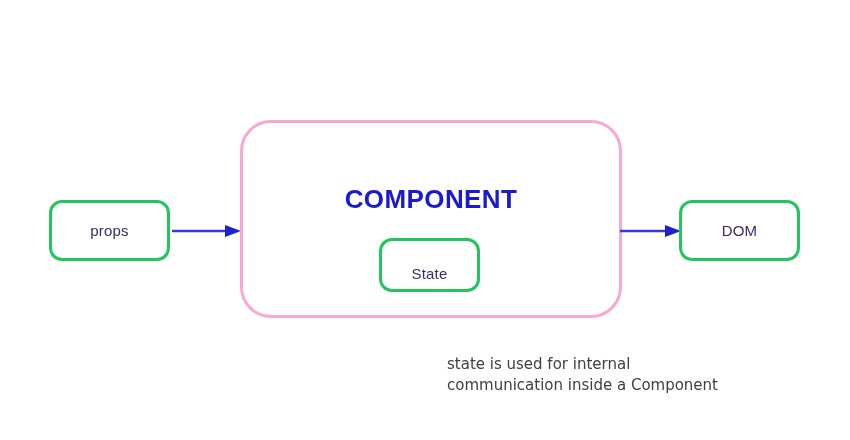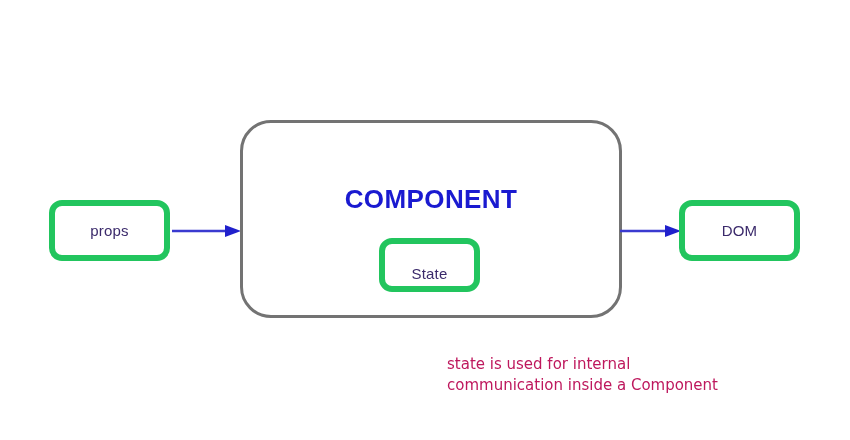--- a/index.html
+++ b/index.html
@@ -20,21 +20,21 @@
   .node {
     position: absolute;
     box-sizing: border-box;
     background: #ffffff;
     display: flex;
     align-items: center;
     justify-content: center;
   }
 
   .node-red {
-    border: 6px solid #22c55e;
+    border: 3px solid #22c55e;
     border-radius: 13px;
   }
 
   .node-label {
     font-family: "Liberation Sans", sans-serif;
     font-size: 15px;
     color: #3b2a6b;
     letter-spacing: 0.2px;
     line-height: 1;
     white-space: nowrap;
@@ -58,21 +58,21 @@
 
   
   #component-node {
     position: absolute;
     box-sizing: border-box;
     left: 240px;
     top: 120px;
     width: 382px;
     height: 198px;
     background: #ffffff;
-    border: 3px solid #737373;
+    border: 3px solid #f9a8d4;
     border-radius: 31px;
   }
 
   #component-title {
     position: absolute;
     left: 0;
     right: 0;
     top: 63px;
     text-align: center;
     font-family: "Liberation Sans", sans-serif;
@@ -117,21 +117,21 @@
   }
 
   
   #caption {
     position: absolute;
     left: 447px;
     top: 354px;
     width: 340px;
     font-family: "DejaVu Sans", sans-serif;
     font-size: 15px;
-    color: #be185d;
+    color: #404040;
     line-height: 21px;
     white-space: pre-line;
   }
 </style>
 </head>
 <body>
 
 <div id="canvas">
 
   <div id="props-node" class="node node-red">

